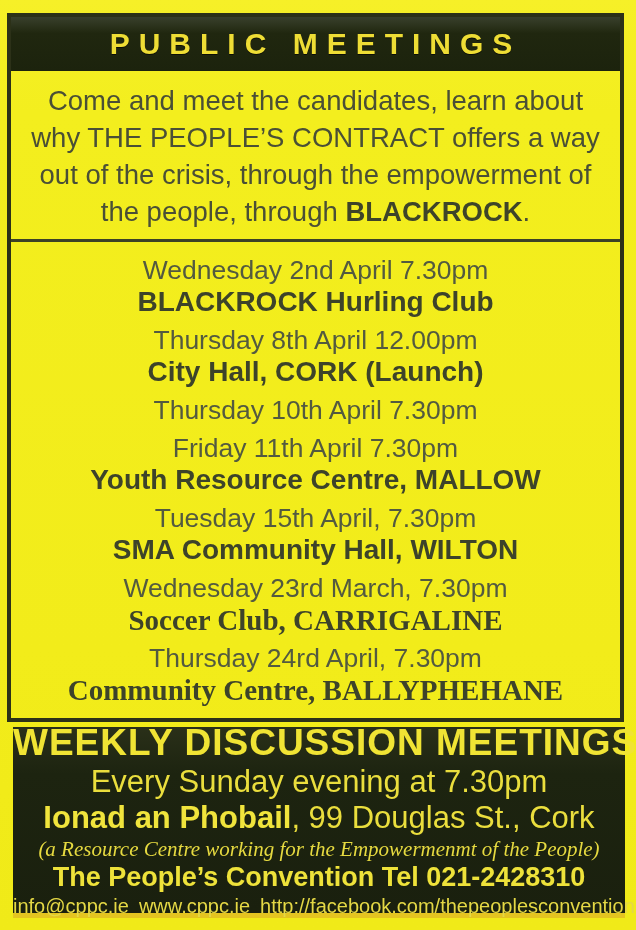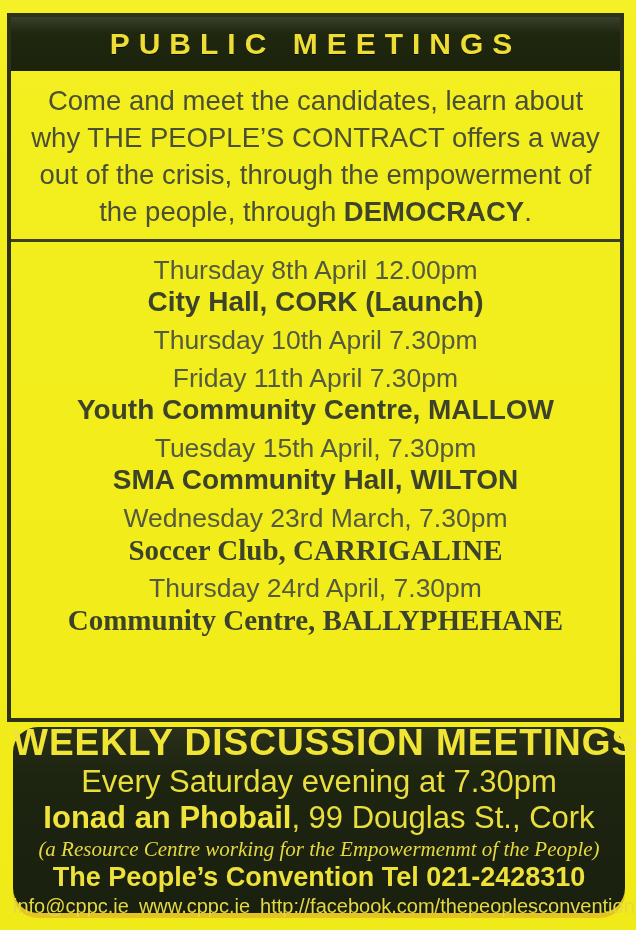--- a/index.html
+++ b/index.html
@@ -48,21 +48,20 @@
   }
   .m-venue.sans{font-family:"Liberation Sans",sans-serif;}
   .m-venue.serif{font-family:"Liberation Serif",serif;font-size:29px;}
   
   .footer-panel{
     position:absolute;left:13px;top:727px;width:612px;height:186px;
     background:linear-gradient(180deg,#2a3019 0%,#1d2410 25%,#1a200e 100%);
     display:flex;flex-direction:column;justify-content:center;
     text-align:center;color:#ece03c;
     box-shadow:0 5px 0 rgba(210,140,45,.4);
-    border-radius:25px;
   }
   .f-heading{
     font-size:37px;line-height:42px;font-weight:bold;letter-spacing:1px;
     color:#f0e434;white-space:nowrap;
   }
   .f-schedule{font-size:31px;line-height:36px;color:#eade3d;}
   .f-venue{font-size:31px;line-height:36px;color:#eade3d;white-space:nowrap;}
   .f-venue b{color:#f0e43c;}
   .f-note{
     font-family:"Liberation Serif",serif;font-style:italic;
@@ -77,56 +76,60 @@
 <body>
 
 <div class="page">
 
   <div class="main-box">
 
     <div class="title-bar">
       <span class="title">PUBLIC MEETINGS</span>
     </div>
 
-    <div class="intro"><span>Come and meet the candidates, learn about why THE PEOPLE’S CONTRACT offers a way out of the crisis, through the empowerment of the people, through </span><b>DEMOCRACY</b><span>.</span></div>
+    <div class="intro"><span>Come and meet the candidates, learn about why THE PEOPLE’S CONTRACT offers a way out of the crisis, through the empowerment of the people, through </span><b>BLACKROCK</b><span>.</span></div>
 
     <div class="divider"></div>
 
     <div class="meetings">
 
+    <div class="meeting">
+          <div class="m-date">Wednesday 2nd April 7.30pm</div>
+          <div class="m-venue sans">BLACKROCK Hurling Club</div>
+        </div>
         <div class="meeting">
           <div class="m-date">Thursday 8th April 12.00pm</div>
           <div class="m-venue sans">City Hall, CORK (Launch)</div>
         </div>
         <div class="meeting">
           <div class="m-date">Thursday 10th April 7.30pm</div>
         </div>
         <div class="meeting">
           <div class="m-date">Friday 11th April 7.30pm</div>
-          <div class="m-venue sans">Youth Community Centre, MALLOW</div>
+          <div class="m-venue sans">Youth Resource Centre, MALLOW</div>
         </div>
         <div class="meeting">
           <div class="m-date">Tuesday 15th April, 7.30pm</div>
           <div class="m-venue sans">SMA Community Hall, WILTON</div>
         </div>
         <div class="meeting">
           <div class="m-date">Wednesday 23rd March, 7.30pm</div>
           <div class="m-venue serif">Soccer Club, CARRIGALINE</div>
         </div>
         <div class="meeting">
           <div class="m-date">Thursday 24rd April, 7.30pm</div>
           <div class="m-venue serif">Community Centre, BALLYPHEHANE</div>
         </div>
       </div>
 
   </div>
 
   <div class="footer-panel">
     <div class="f-heading">WEEKLY DISCUSSION MEETINGS</div>
-    <div class="f-schedule">Every Saturday evening at 7.30pm</div>
+    <div class="f-schedule">Every Sunday evening at 7.30pm</div>
     <div class="f-venue"><b>Ionad an Phobail</b><span>, 99 Douglas St., Cork</span></div>
     <div class="f-note">(a Resource Centre working for the Empowermenmt of the People)</div>
     <div class="f-contact">The People’s Convention Tel 021-2428310</div>
     <div class="f-links">
       <span class="email">info@cppc.ie</span><span class="sep"></span><span class="web">www.cppc.ie</span><span class="sep"></span><span class="fb">http://facebook.com/thepeoplesconvention</span>
     </div>
   </div>
 
 </div>
 

